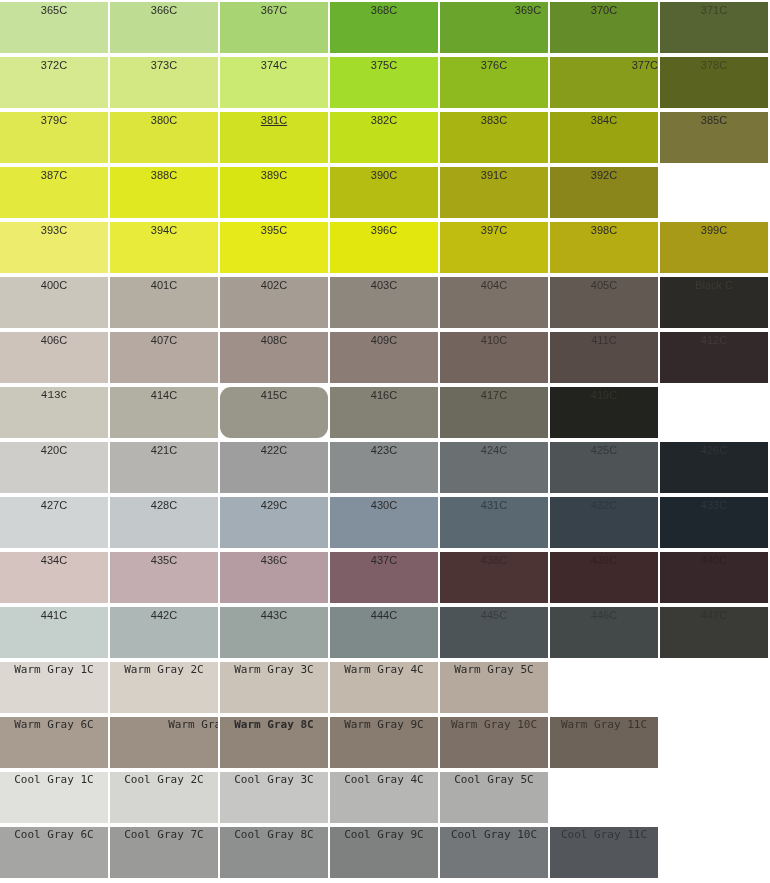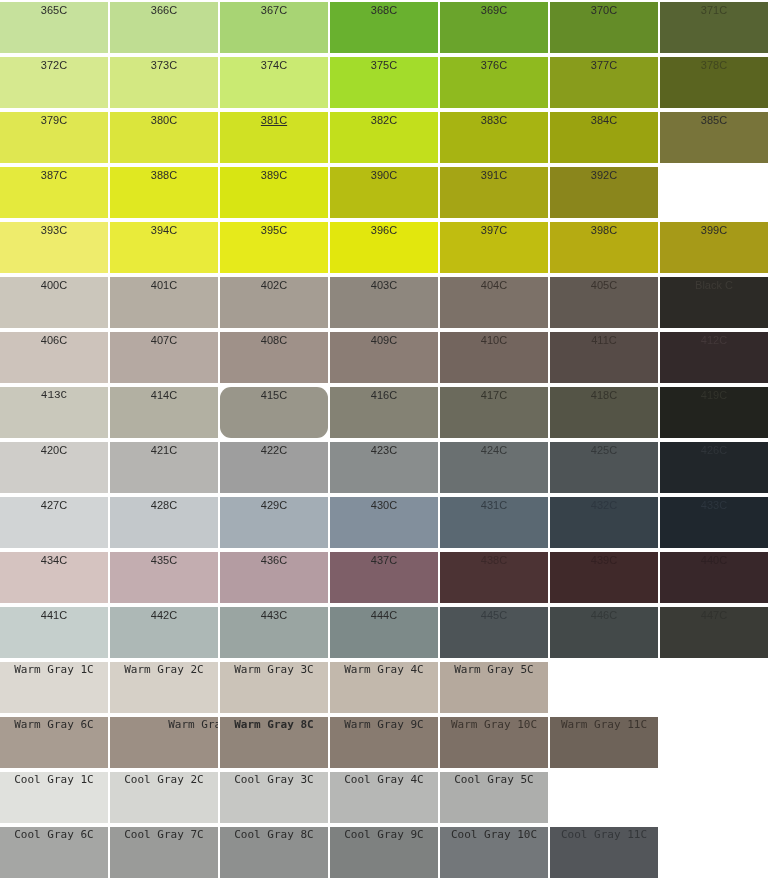--- a/index.html
+++ b/index.html
@@ -66,21 +66,21 @@
       <div class="swatch" title="366C" style="background: rgb(191, 221, 146);">
         <span class="swatch-label" style="color: rgb(43, 43, 43);">366C</span>
       </div>
       <div class="swatch" title="367C" style="background: rgb(168, 212, 116);">
         <span class="swatch-label" style="color: rgb(43, 43, 43);">367C</span>
       </div>
       <div class="swatch" title="368C" style="background: rgb(105, 177, 47);">
         <span class="swatch-label" style="color: rgb(43, 43, 43);">368C</span>
       </div>
       <div class="swatch" title="369C" style="background: rgb(106, 164, 44);">
-        <span class="swatch-label" style="color: rgb(43, 43, 43);">369C</span>
+        <span class="swatch-label" style="color: rgb(43, 43, 43); padding-left: 34px;">369C</span>
       </div>
       <div class="swatch" title="370C" style="background: rgb(100, 140, 40);">
         <span class="swatch-label" style="color: rgb(43, 43, 43);">370C</span>
       </div>
       <div class="swatch" title="371C" style="background: rgb(86, 99, 51);">
         <span class="swatch-label" style="color: rgb(61, 68, 38);">371C</span>
       </div>
     </div>
     <div class="swatch-row">
       <div class="swatch" title="372C" style="background: rgb(214, 233, 143);">
@@ -92,21 +92,21 @@
       <div class="swatch" title="374C" style="background: rgb(202, 234, 114);">
         <span class="swatch-label" style="color: rgb(43, 43, 43);">374C</span>
       </div>
       <div class="swatch" title="375C" style="background: rgb(163, 220, 43);">
         <span class="swatch-label" style="color: rgb(43, 43, 43);">375C</span>
       </div>
       <div class="swatch" title="376C" style="background: rgb(143, 186, 31);">
         <span class="swatch-label" style="color: rgb(43, 43, 43);">376C</span>
       </div>
       <div class="swatch" title="377C" style="background: rgb(136, 156, 28);">
-        <span class="swatch-label" style="color: rgb(43, 43, 43);">377C</span>
+        <span class="swatch-label" style="color: rgb(43, 43, 43); text-align: right;">377C</span>
       </div>
       <div class="swatch" title="378C" style="background: rgb(90, 100, 32);">
         <span class="swatch-label" style="color: rgb(65, 71, 31);">378C</span>
       </div>
     </div>
     <div class="swatch-row">
       <div class="swatch" title="379C" style="background: rgb(223, 231, 81);">
         <span class="swatch-label" style="color: rgb(43, 43, 43);">379C</span>
       </div>
       <div class="swatch" title="380C" style="background: rgb(219, 229, 60);">
@@ -225,23 +225,20 @@
         <span class="swatch-label" style="color: rgb(43, 43, 43);">414C</span>
       </div>
       <div class="swatch" title="415C" style="background: rgb(153, 150, 138); border-radius: 11px;">
         <span class="swatch-label" style="color: rgb(43, 43, 43);">415C</span>
       </div>
       <div class="swatch" title="416C" style="background: rgb(132, 130, 116);">
         <span class="swatch-label" style="color: rgb(43, 43, 43);">416C</span>
       </div>
       <div class="swatch" title="417C" style="background: rgb(107, 106, 92);">
         <span class="swatch-label" style="color: rgb(53, 52, 44);">417C</span>
-      </div>
-      <div class="swatch" title="418C" style="background: rgb(84, 84, 70);">
-        <span class="swatch-label" style="color: rgb(53, 52, 44);">418C</span>
       </div>
       <div class="swatch" title="419C" style="background: rgb(34, 35, 30);">
         <span class="swatch-label" style="color: rgb(50, 51, 44);">419C</span>
       </div>
     </div>
     <div class="swatch-row">
       <div class="swatch" title="420C" style="background: rgb(207, 205, 201);">
         <span class="swatch-label" style="color: rgb(43, 43, 43);">420C</span>
       </div>
       <div class="swatch" title="421C" style="background: rgb(181, 180, 177);">

